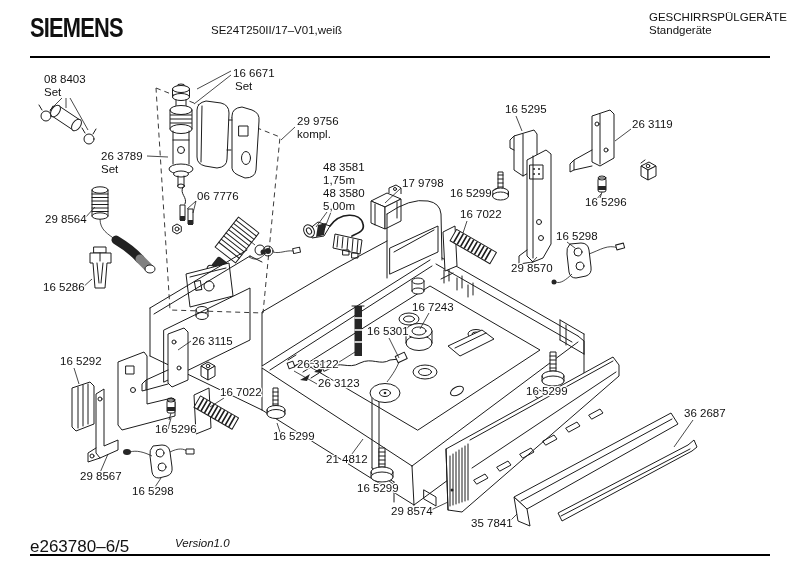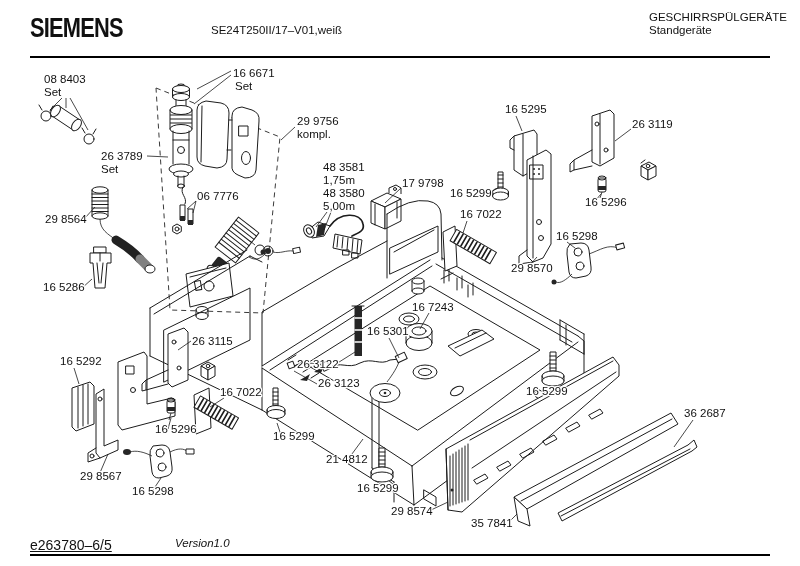--- a/index.html
+++ b/index.html
@@ -3,21 +3,21 @@
 <meta charset="utf-8">
 <style>
   html,body{margin:0;padding:0;background:#fff;}
   body{width:800px;height:566px;font-family:"Liberation Sans",sans-serif;color:#111;overflow:hidden;}
   .page{position:relative;width:796px;height:566px;background:#fff;}
   .brand{position:absolute;left:30px;top:12px;font-size:28px;font-weight:bold;letter-spacing:-1px;transform:scaleX(.78);transform-origin:left top;}
   .model{position:absolute;left:163px;top:24px;font-size:11.5px;margin-left:48px;}
   .cat{position:absolute;left:637px;top:11px;font-size:11.5px;line-height:13px;margin-left:12px;}
   .rule-top{position:absolute;left:30px;top:56px;width:740px;height:2px;background:#000;}
   .rule-bottom{position:absolute;left:30px;top:554px;width:740px;height:2px;background:#000;}
-  .doccode{position:absolute;left:30px;top:537px;font-size:14px;text-decoration:underline;}
+  .doccode{position:absolute;left:30px;top:537px;font-size:17px;}
   .version{position:absolute;left:175px;top:537px;font-size:11.5px;font-style:italic;}
   svg.diagram{position:absolute;left:0;top:0;}
   svg text{font-family:"Liberation Sans",sans-serif;font-size:11.5px;fill:#111;paint-order:stroke;stroke:#fff;stroke-width:2.5px;stroke-linejoin:round;}
   .ln{fill:none;stroke:#1c1c1c;stroke-width:1;stroke-linecap:round;stroke-linejoin:round;}
   .lt{fill:none;stroke:#1c1c1c;stroke-width:.8;}
   .fw{fill:#fff;stroke:#1c1c1c;stroke-width:1;stroke-linejoin:round;}
   .fd{fill:#262626;stroke:none;}
   .dash{fill:none;stroke:#3a3a3a;stroke-width:1;stroke-dasharray:5 4;}
   .w2{stroke-width:1.7;}
 </style>

